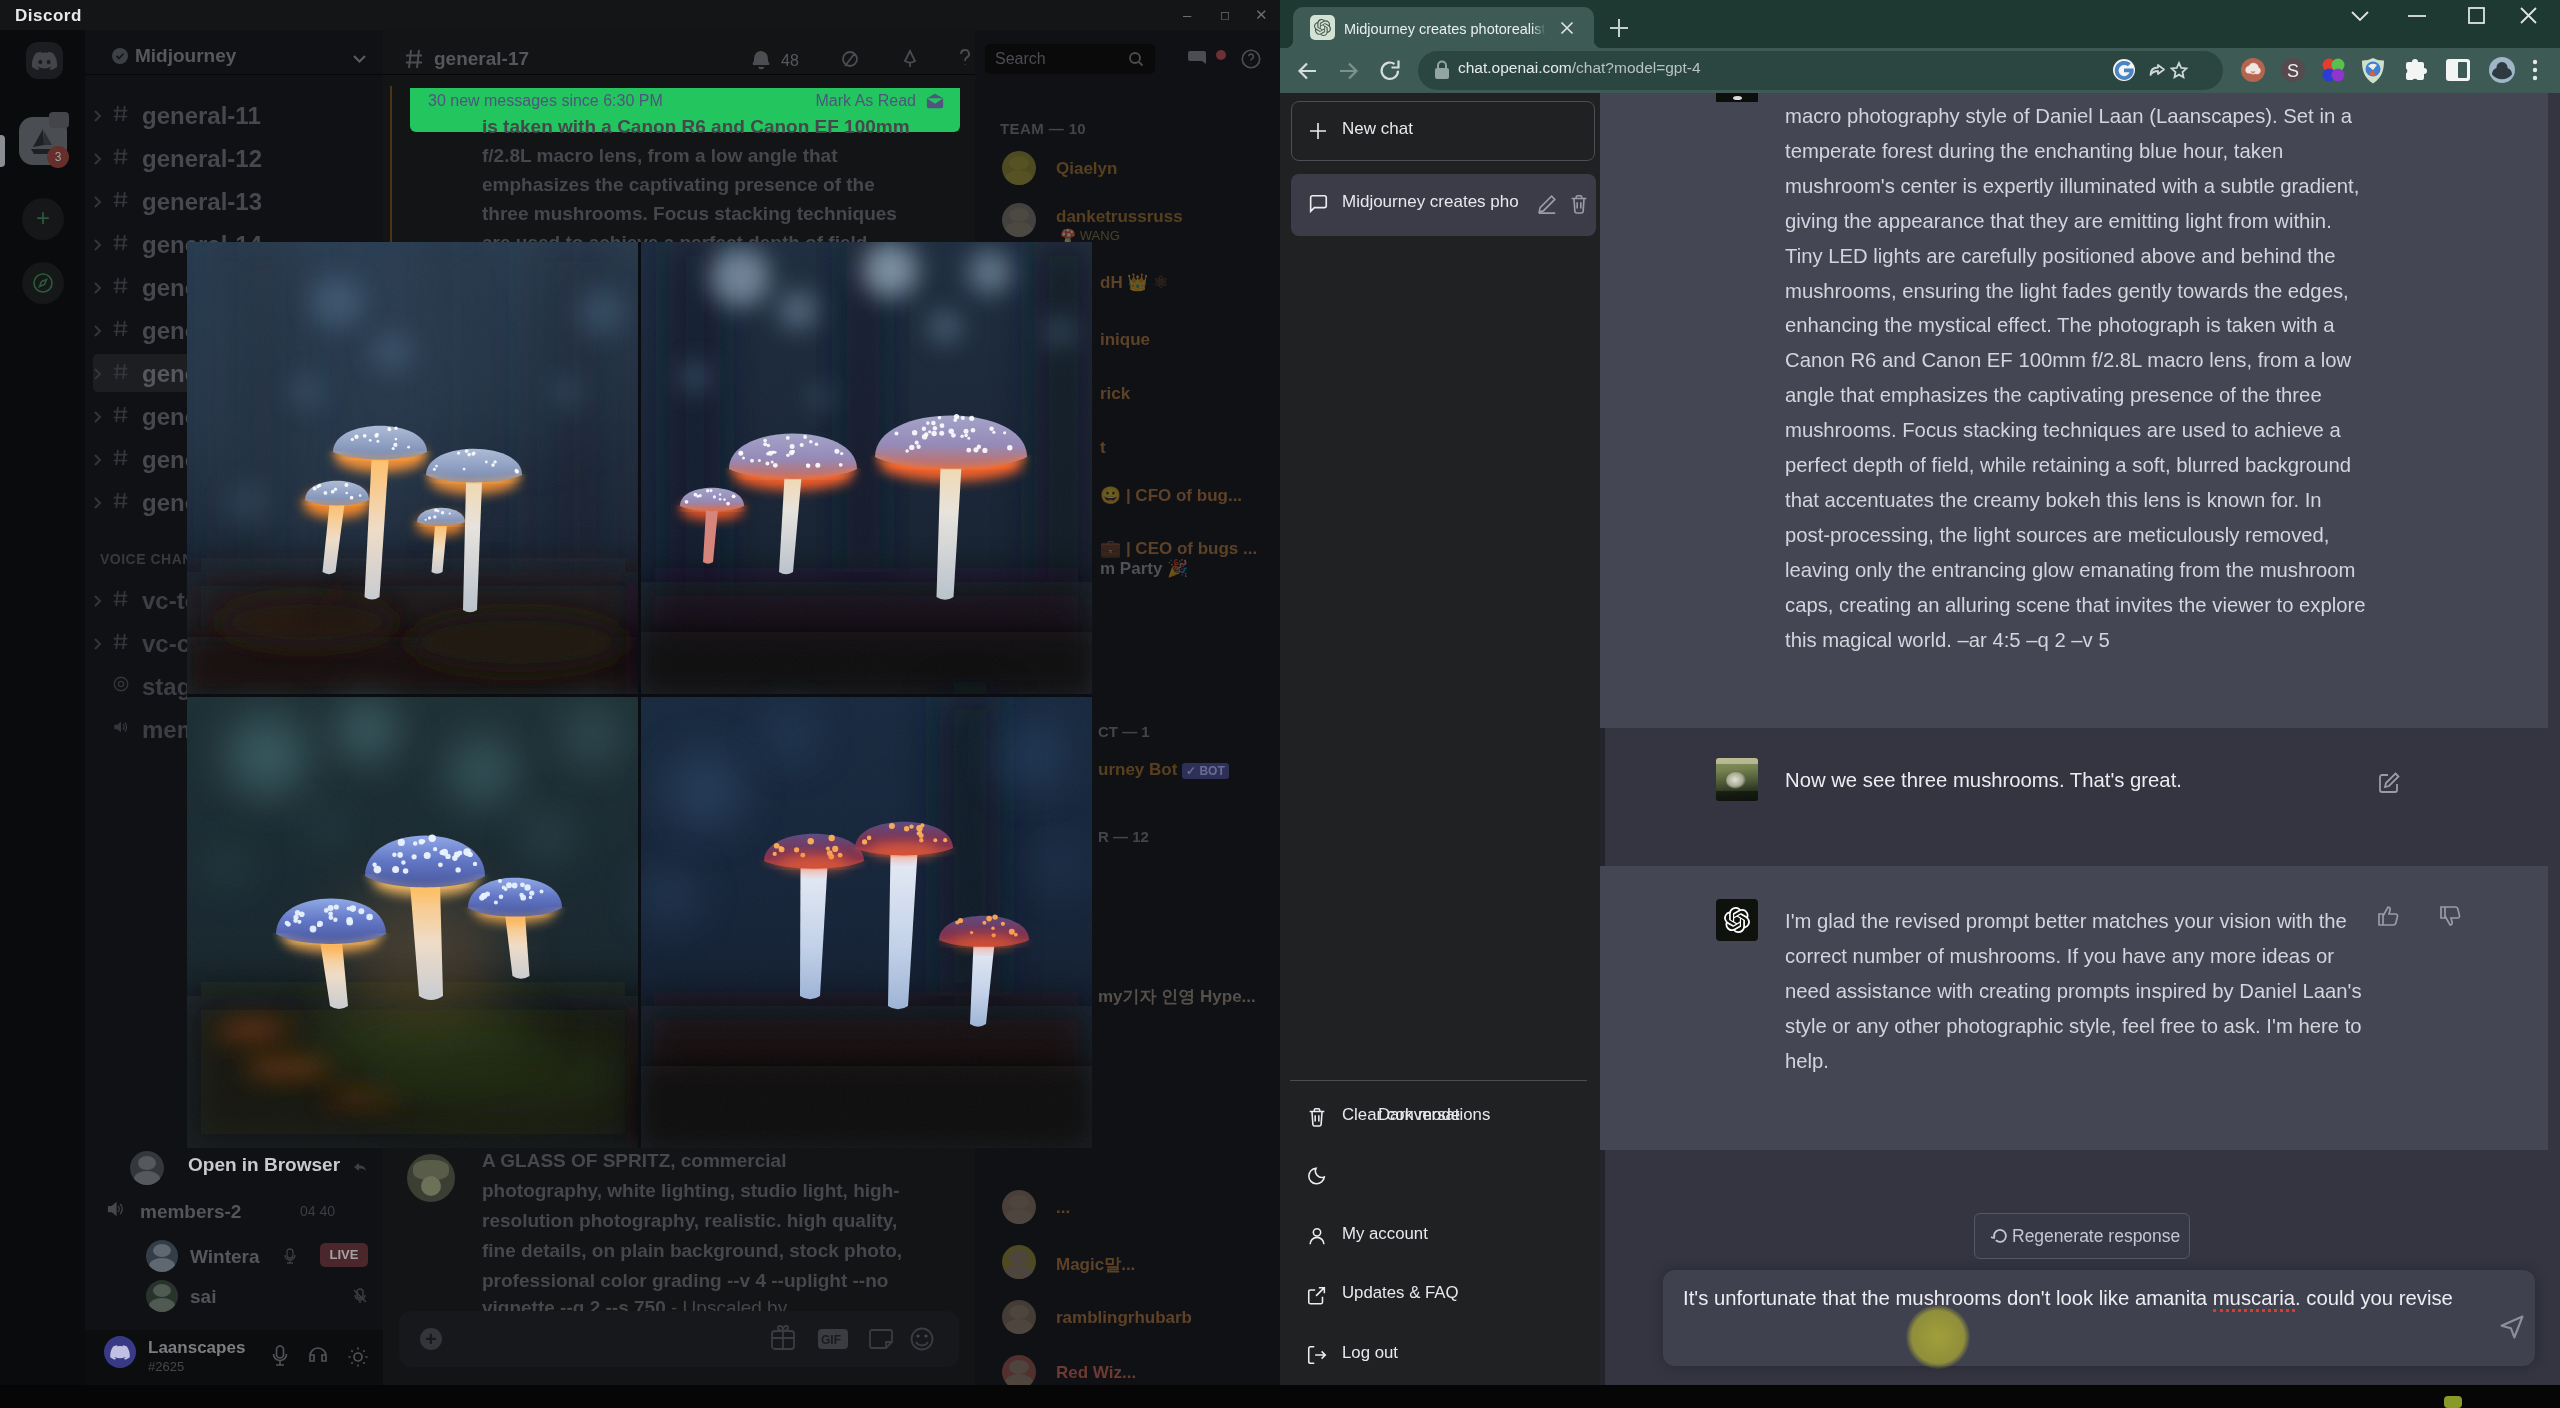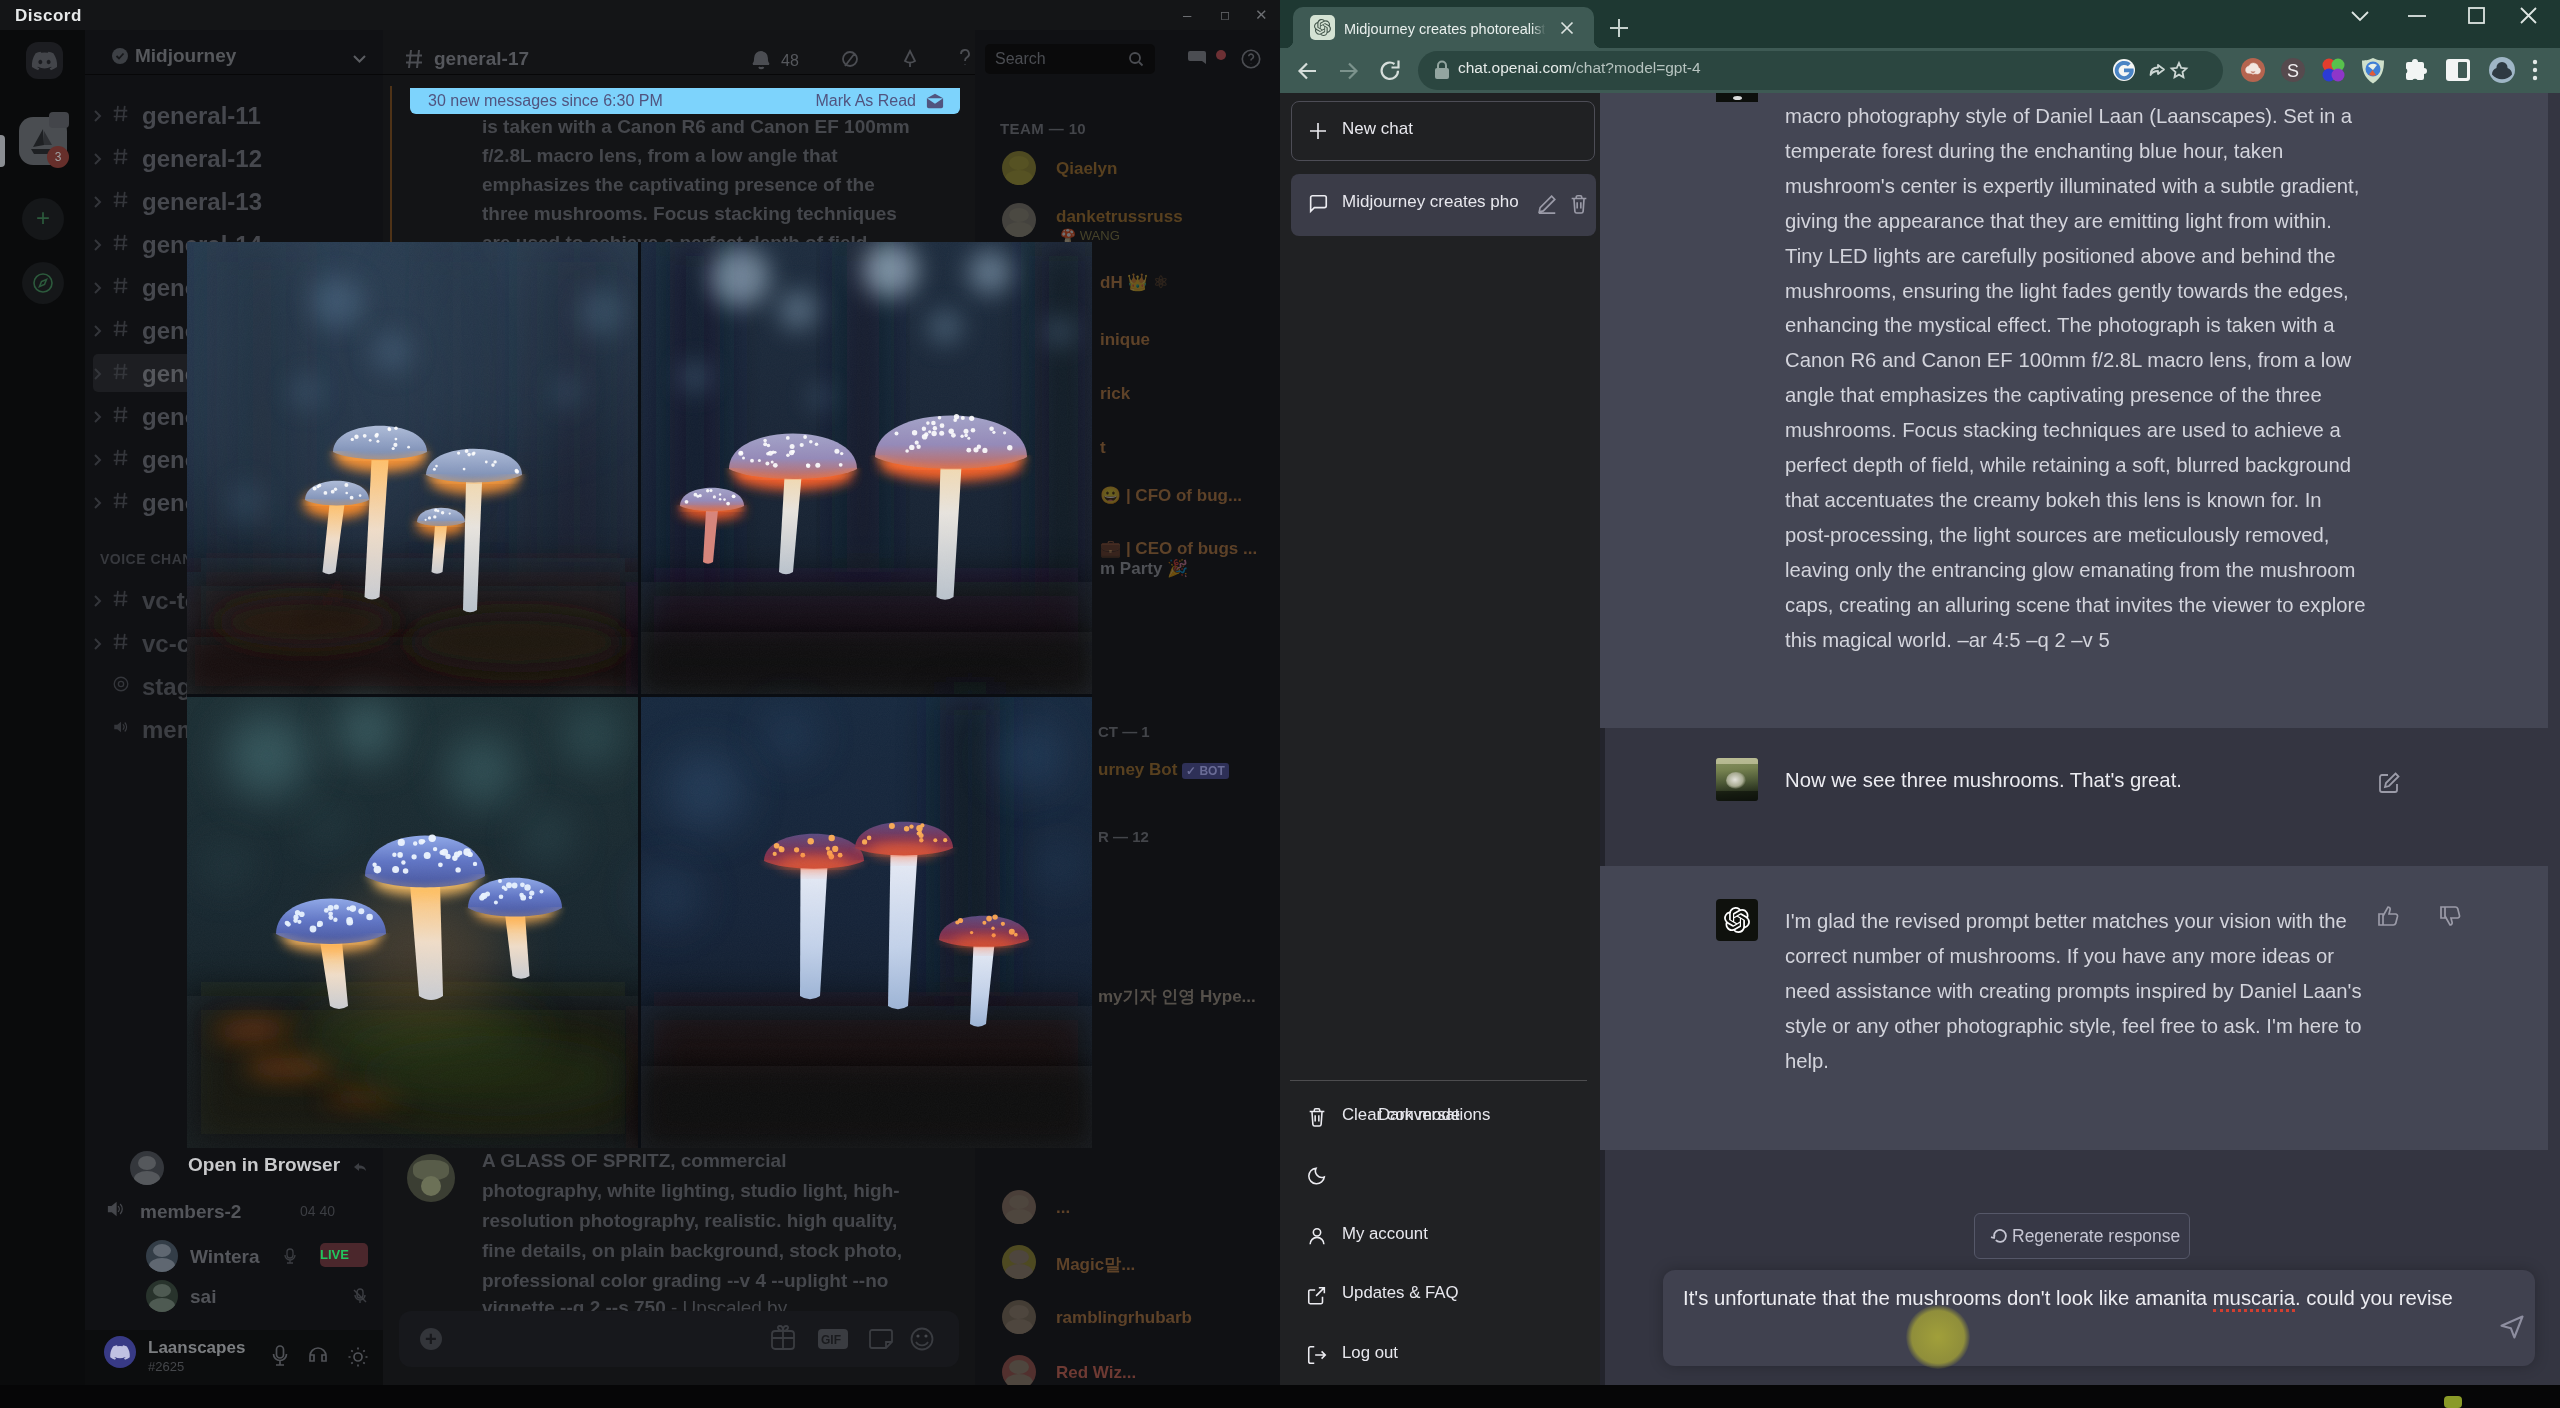--- a/index.html
+++ b/index.html
@@ -201,21 +201,21 @@
     <div class="abs" style="left:300px;top:1203px;color:#3c3e43;font-size:14px;">04  40</div>
 
     <div class="abs" style="left:146px;top:1240px;width:32px;height:32px;border-radius:50%;background:#333d47;overflow:hidden;">
       <div class="abs" style="left:7px;top:4px;width:18px;height:13px;border-radius:50%;background:#5f6771;"></div>
       <div class="abs" style="left:3px;top:18px;width:26px;height:16px;border-radius:50%;background:#5f6771;"></div>
     </div>
     <div class="abs" style="left:190px;top:1246px;color:#55575c;font-size:19px;font-weight:600;">Wintera</div>
     <svg class="abs" style="left:282px;top:1248px;" width="16" height="16" viewBox="0 0 16 16" fill="#3c3e43">
         <path d="M8 1 a3 3 0 0 1 3 3 v3 a3 3 0 0 1 -6 0 V4 a3 3 0 0 1 3 -3 z M3 7 a5 5 0 0 0 10 0 M8 12 v3 M5 15 h6" stroke="#3c3e43" stroke-width="1.3" fill="none"></path>
       </svg>
-    <div class="abs" style="left:320px;top:1243px;width:48px;height:24px;border-radius:5px;background:#4b272c;color:#22c55e;font-size:13px;font-weight:bold;text-align:left;line-height:24px;">LIVE</div>
+    <div class="abs" style="left:320px;top:1243px;width:48px;height:24px;border-radius:5px;background:#4b272c;color:#a3a3a3;font-size:13px;font-weight:bold;text-align:center;line-height:24px;">LIVE</div>
 
     <div class="abs" style="left:146px;top:1280px;width:32px;height:32px;border-radius:50%;background:#28332c;overflow:hidden;">
       <div class="abs" style="left:7px;top:4px;width:18px;height:13px;border-radius:50%;background:#4e5a52;"></div>
       <div class="abs" style="left:3px;top:18px;width:26px;height:16px;border-radius:50%;background:#4e5a52;"></div>
     </div>
     <div class="abs" style="left:190px;top:1286px;color:#515358;font-size:19px;font-weight:600;">sai</div>
     <svg class="abs" style="left:352px;top:1288px;" width="16" height="16" viewBox="0 0 16 16" fill="none" stroke="#3c3e43" stroke-width="1.4">
         <path d="M8 1 a3 3 0 0 1 3 3 v3 a3 3 0 0 1 -6 0 V4 a3 3 0 0 1 3 -3 z M3 7 a5 5 0 0 0 10 0 M8 12 v3"></path>
         <path d="M2 2 l12 12"></path>
       </svg>
@@ -257,21 +257,21 @@
       </svg>
     <div class="abs" style="left:1216px;top:50px;width:10px;height:10px;border-radius:50%;background:#6d3034;"></div>
     <svg class="abs" style="left:1240px;top:48px;" width="22" height="22" viewBox="0 0 24 24" fill="none" stroke="#4b4d52" stroke-width="1.8">
         <circle cx="12" cy="12" r="9.5"></circle>
         <path d="M9.5 9 a2.6 2.6 0 1 1 3.8 2.6 c-1 0.5 -1.3 1 -1.3 2 m0 3 v0.4"></path>
       </svg>
     <div class="abs" style="left:383px;top:74px;width:592px;height:1px;background:#070708;"></div>
 
     <div class="abs" style="left:390px;top:86px;width:2px;height:157px;background:#4f3317;"></div>
 
-    <div class="abs" style="left:410px;top:88px;width:550px;height:26px;border-radius:0 0 6px 6px;background:#7dd3fc;color:#51547f;font-size:16px;line-height:25px;">
+    <div class="abs" style="left:410px;top:88px;width:550px;height:44px;border-radius:0 0 6px 6px;background:#22c55e;color:#51547f;font-size:16px;line-height:25px;">
       <span style="margin-left:18px;">30 new messages since 6:30 PM</span>
       <span style="position:absolute;right:44px;">Mark As Read</span>
       <svg style="position:absolute;right:16px;top:5px;" width="18" height="16" viewBox="0 0 20 16" fill="#51547f">
           <path d="M1 5 L10 0 L19 5 V14 a2 2 0 0 1 -2 2 H3 a2 2 0 0 1 -2 -2 z M1 5 l9 6 9 -6"></path>
         </svg>
     </div>
 
     <div class="dmsg abs" style="top:116px;">is taken with a Canon R6 and Canon EF 100mm</div>
     <div class="dmsg abs" style="top:145px;">f/2.8L macro lens, from a low angle that</div>
     <div class="dmsg abs" style="top:174px;">emphasizes the captivating presence of the</div>

